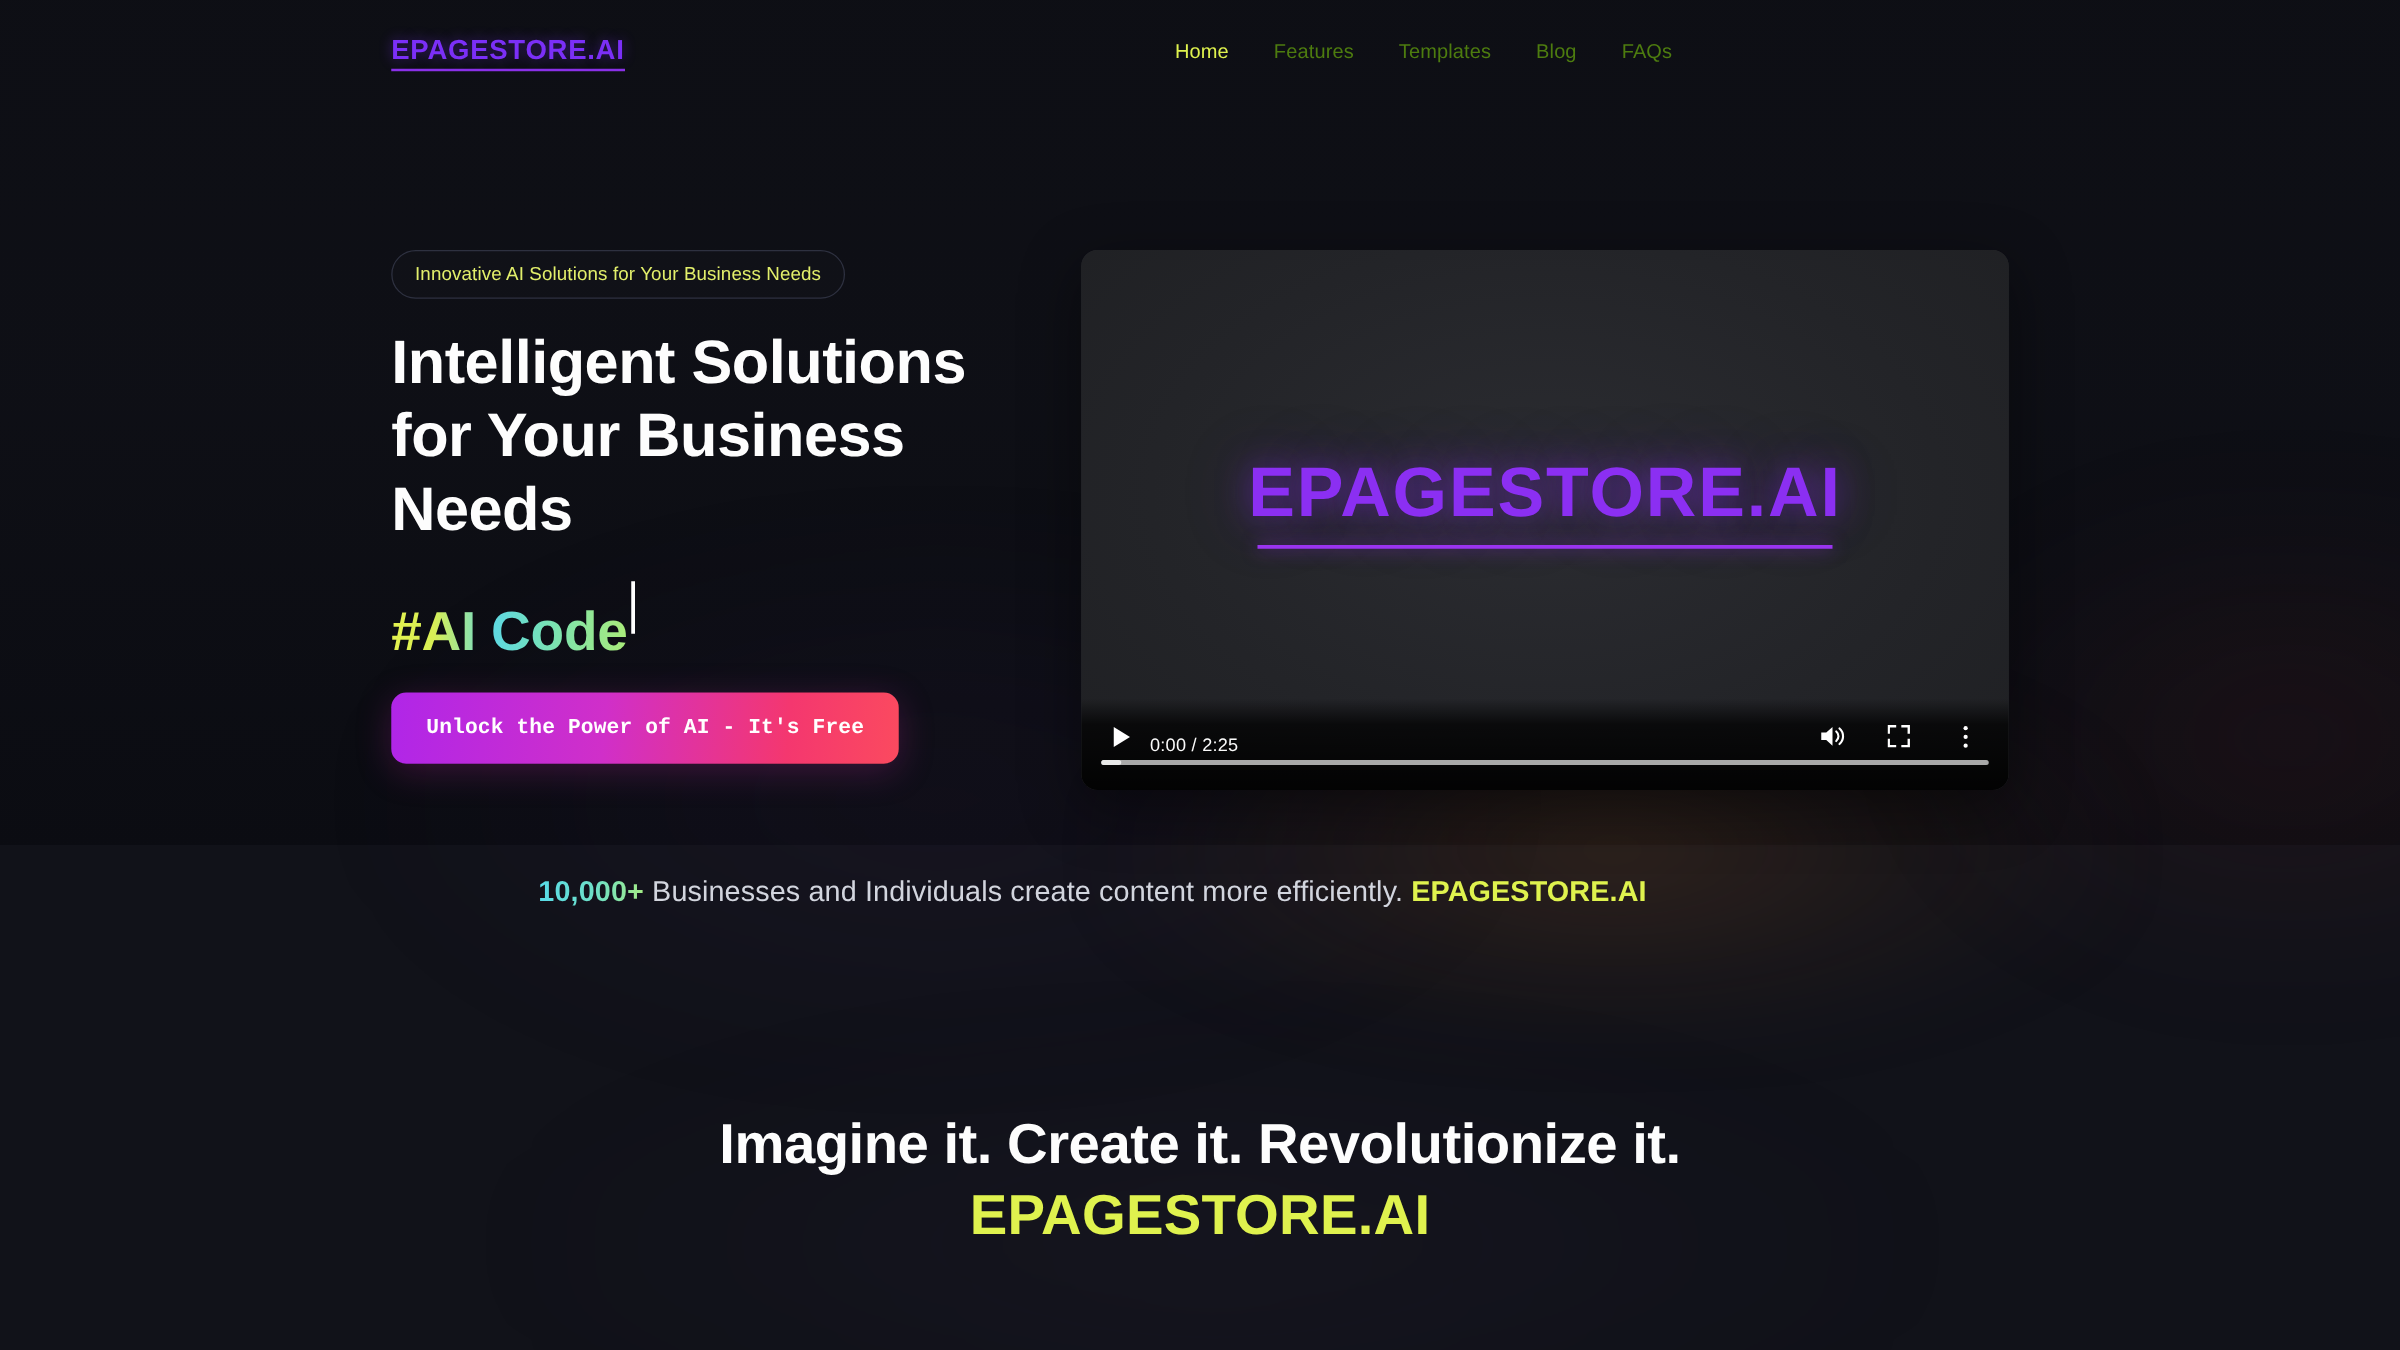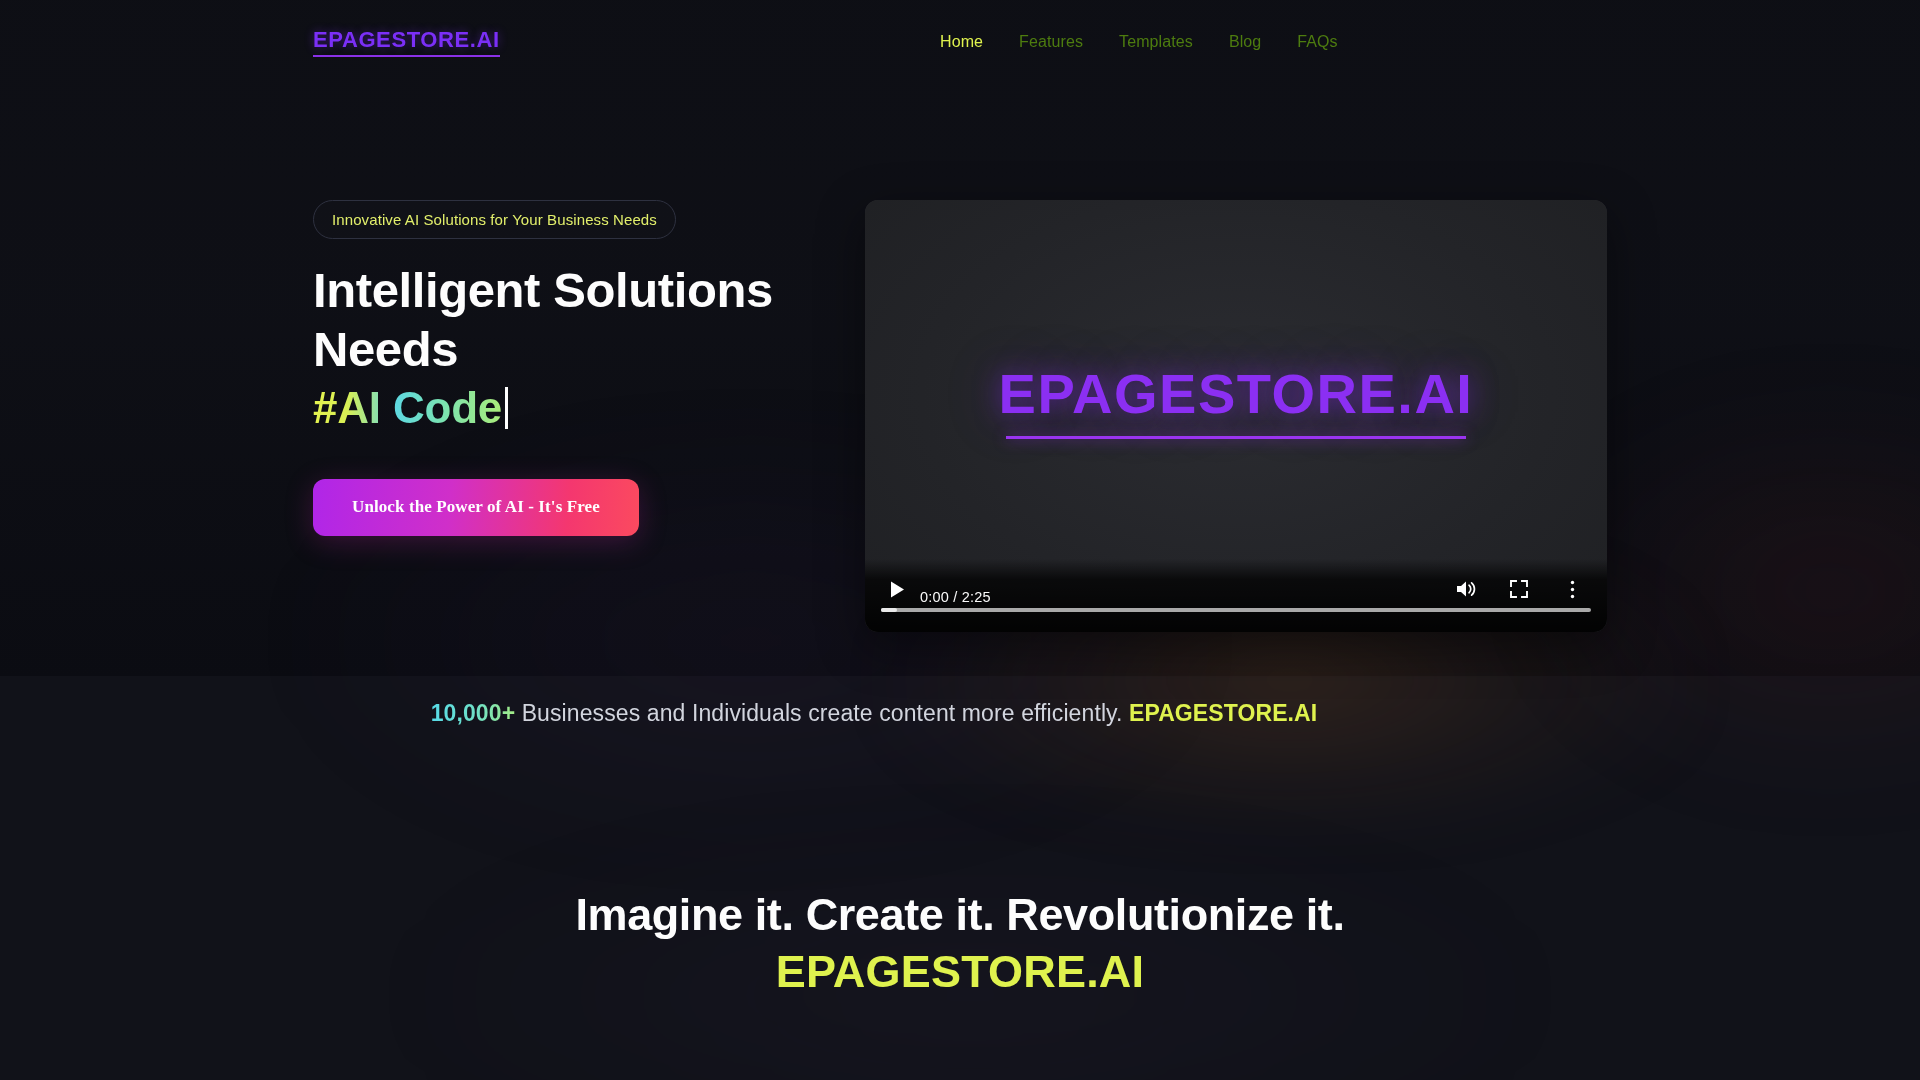--- a/index.html
+++ b/index.html
@@ -183,36 +183,37 @@
   .grad-text {
     background: linear-gradient(90deg,
         #e4f24f 0%,
         #d8ef55 18%,
         #5fd9e0 44%,
         #79e2b2 68%,
         #aaec7a 100%);
     -webkit-background-clip: text;
     background-clip: text;
     color: transparent;
+    margin-top: 40px;
   }
   .caret {
     display: inline-block;
     width: 3px;
     height: 42px;
     background: #ffffff;
     margin-left: 3px;
   }
   .cta {
-    margin-top: 46px;
+    margin-top: 23px;
     display: inline-block;
     border: none;
     border-radius: 12px;
-    padding: 0 39px;
+    padding: 0 28px;
     height: 57px;
-    font-family: Liberation Serif, serif;
+    font-family: Liberation Mono, monospace;
     font-size: 17px;
     font-weight: 600;
     color: #ffffff;
     cursor: pointer;
     background: linear-gradient(95deg, #b026e8 0%, #d02fc9 42%, #f4376f 78%, #fb4a5f 100%);
     box-shadow: 0 6px 28px rgba(190,40,160,0.26);
     letter-spacing: 0.1px;
   }
 
   
@@ -373,20 +374,21 @@
     <a href="#">FAQs</a>
   </nav>
 
 </header>
 
 <section class="hero-left">
   <div class="badge">Innovative AI Solutions for Your Business Needs</div>
 
   <h1 class="headline">
     <div>Intelligent Solutions</div>
+    <div>for Your Business</div>
     <div>Needs</div>
   </h1>
 
   <div class="headline-accent">
     <span class="grad-text">#AI Code</span>
     <span class="caret"></span>
   </div>
 
   <button class="cta">Unlock the Power of AI - It's Free</button>
 </section>

